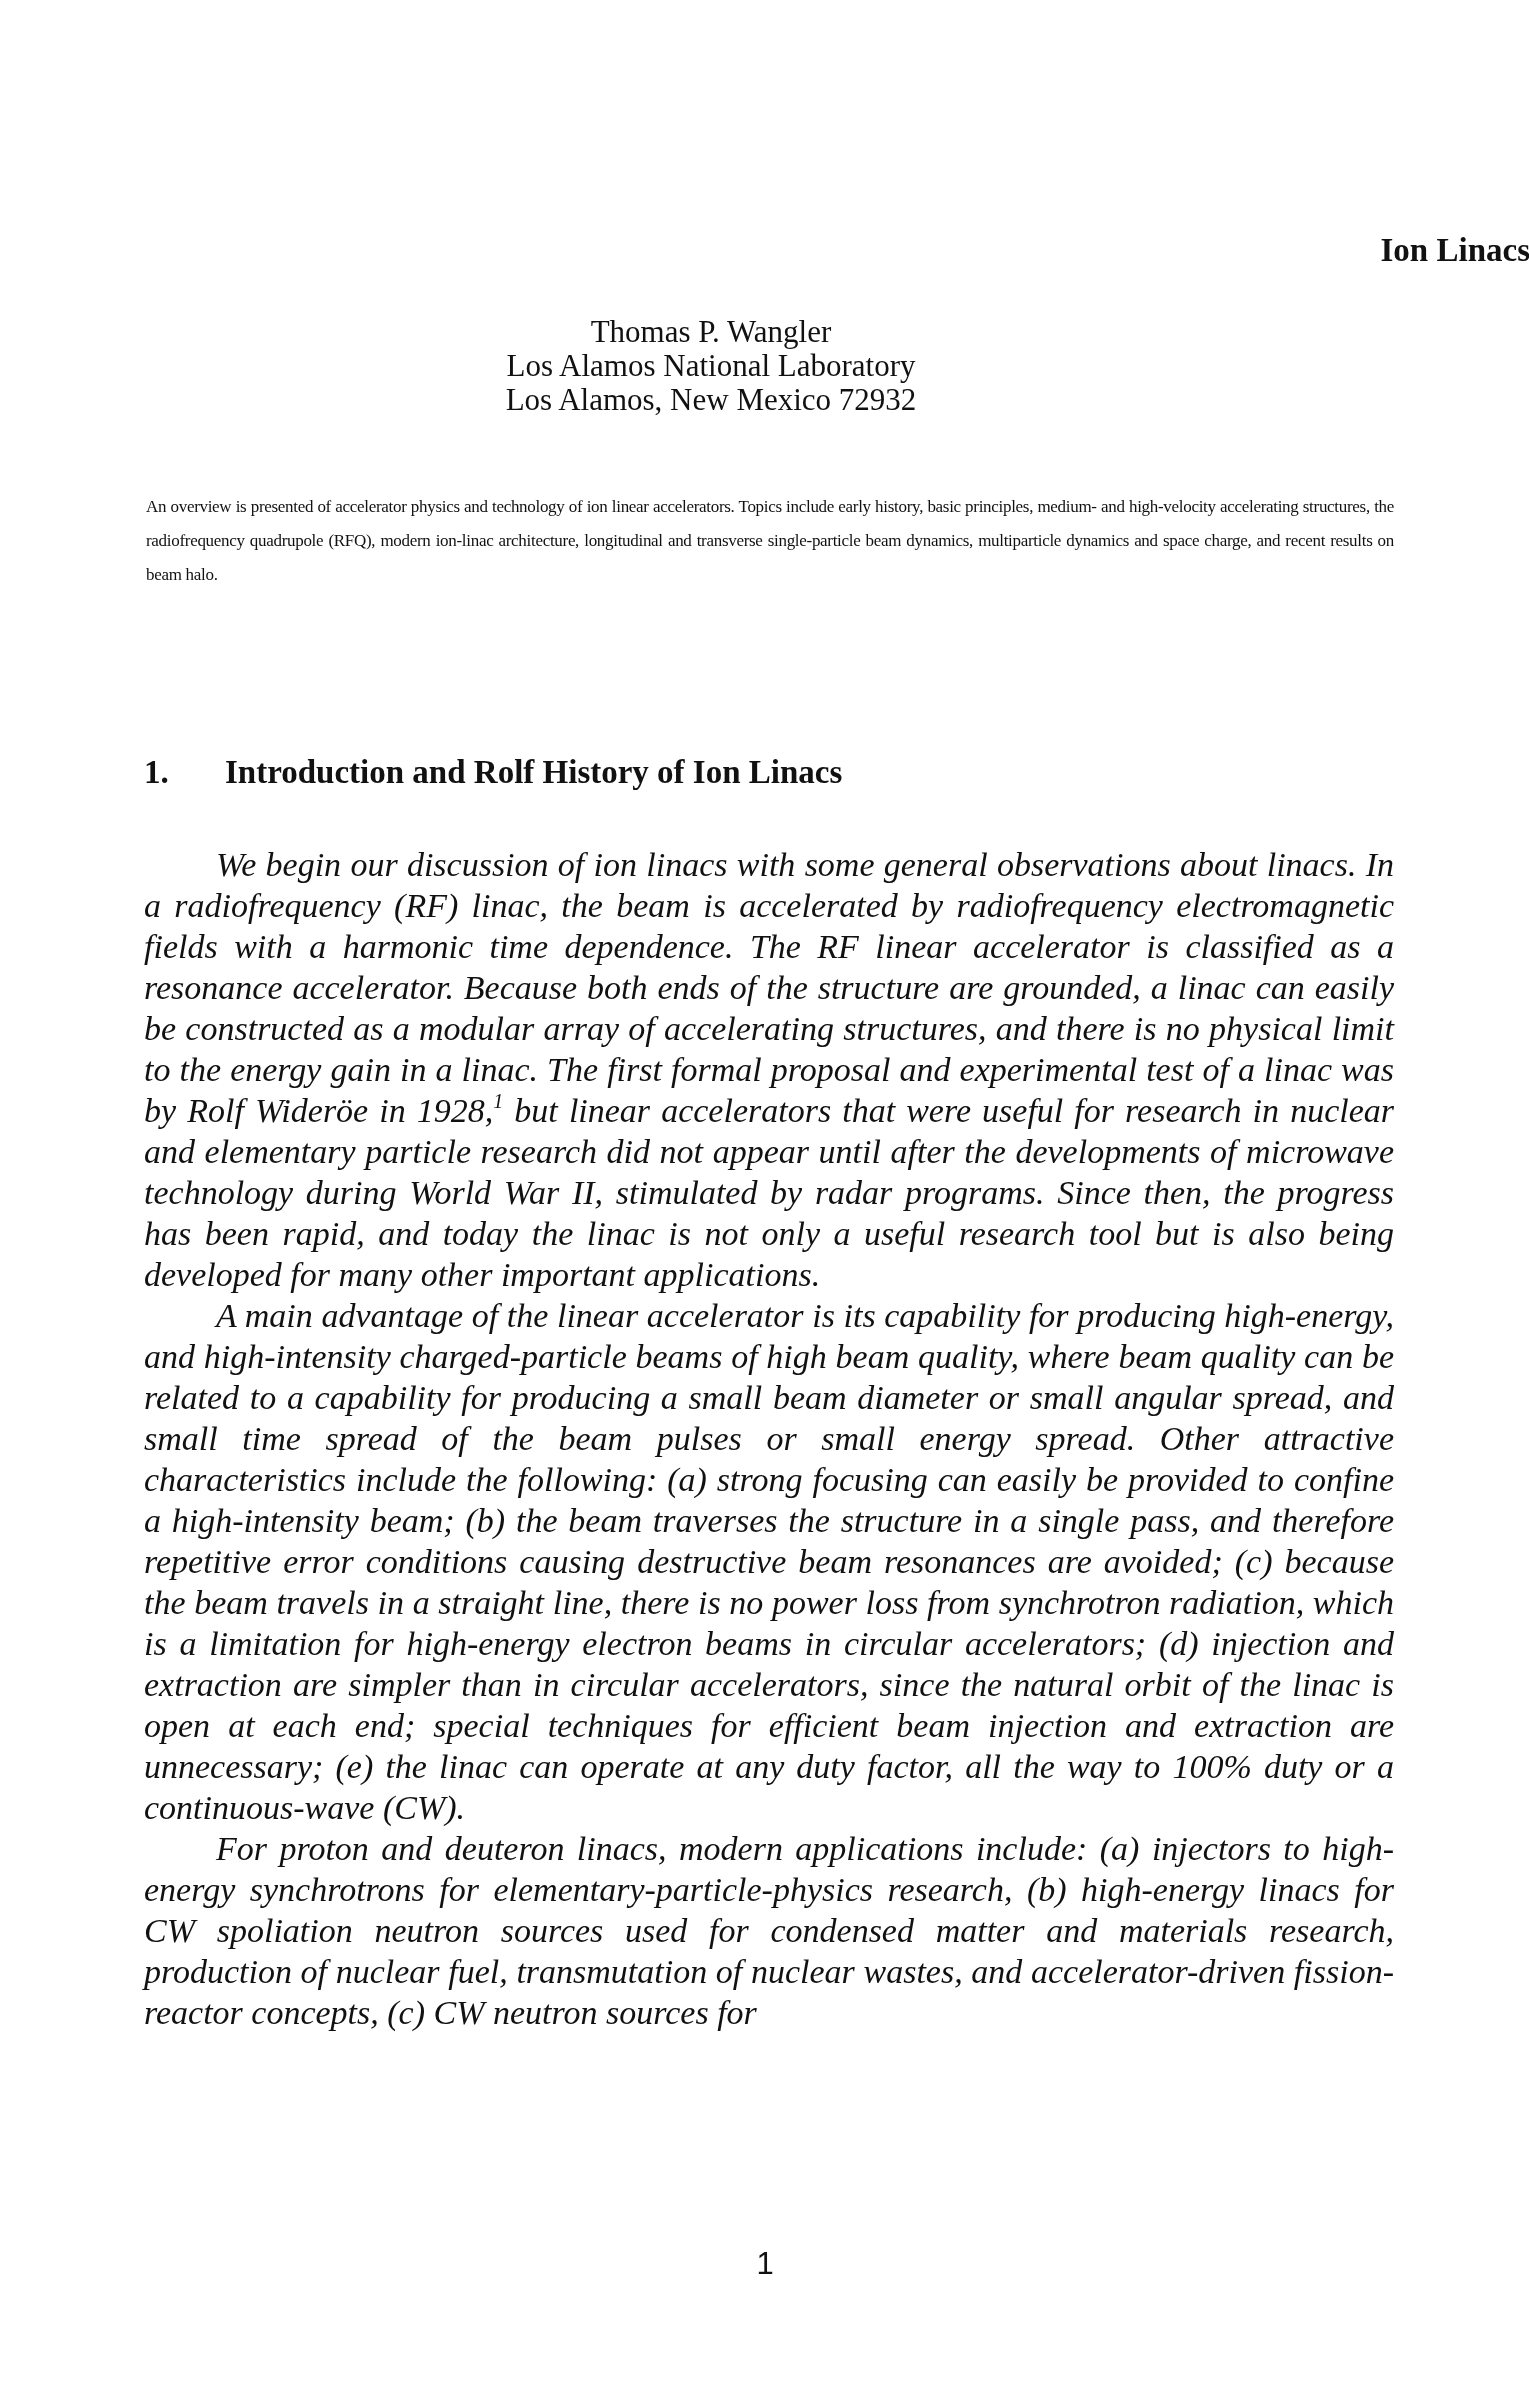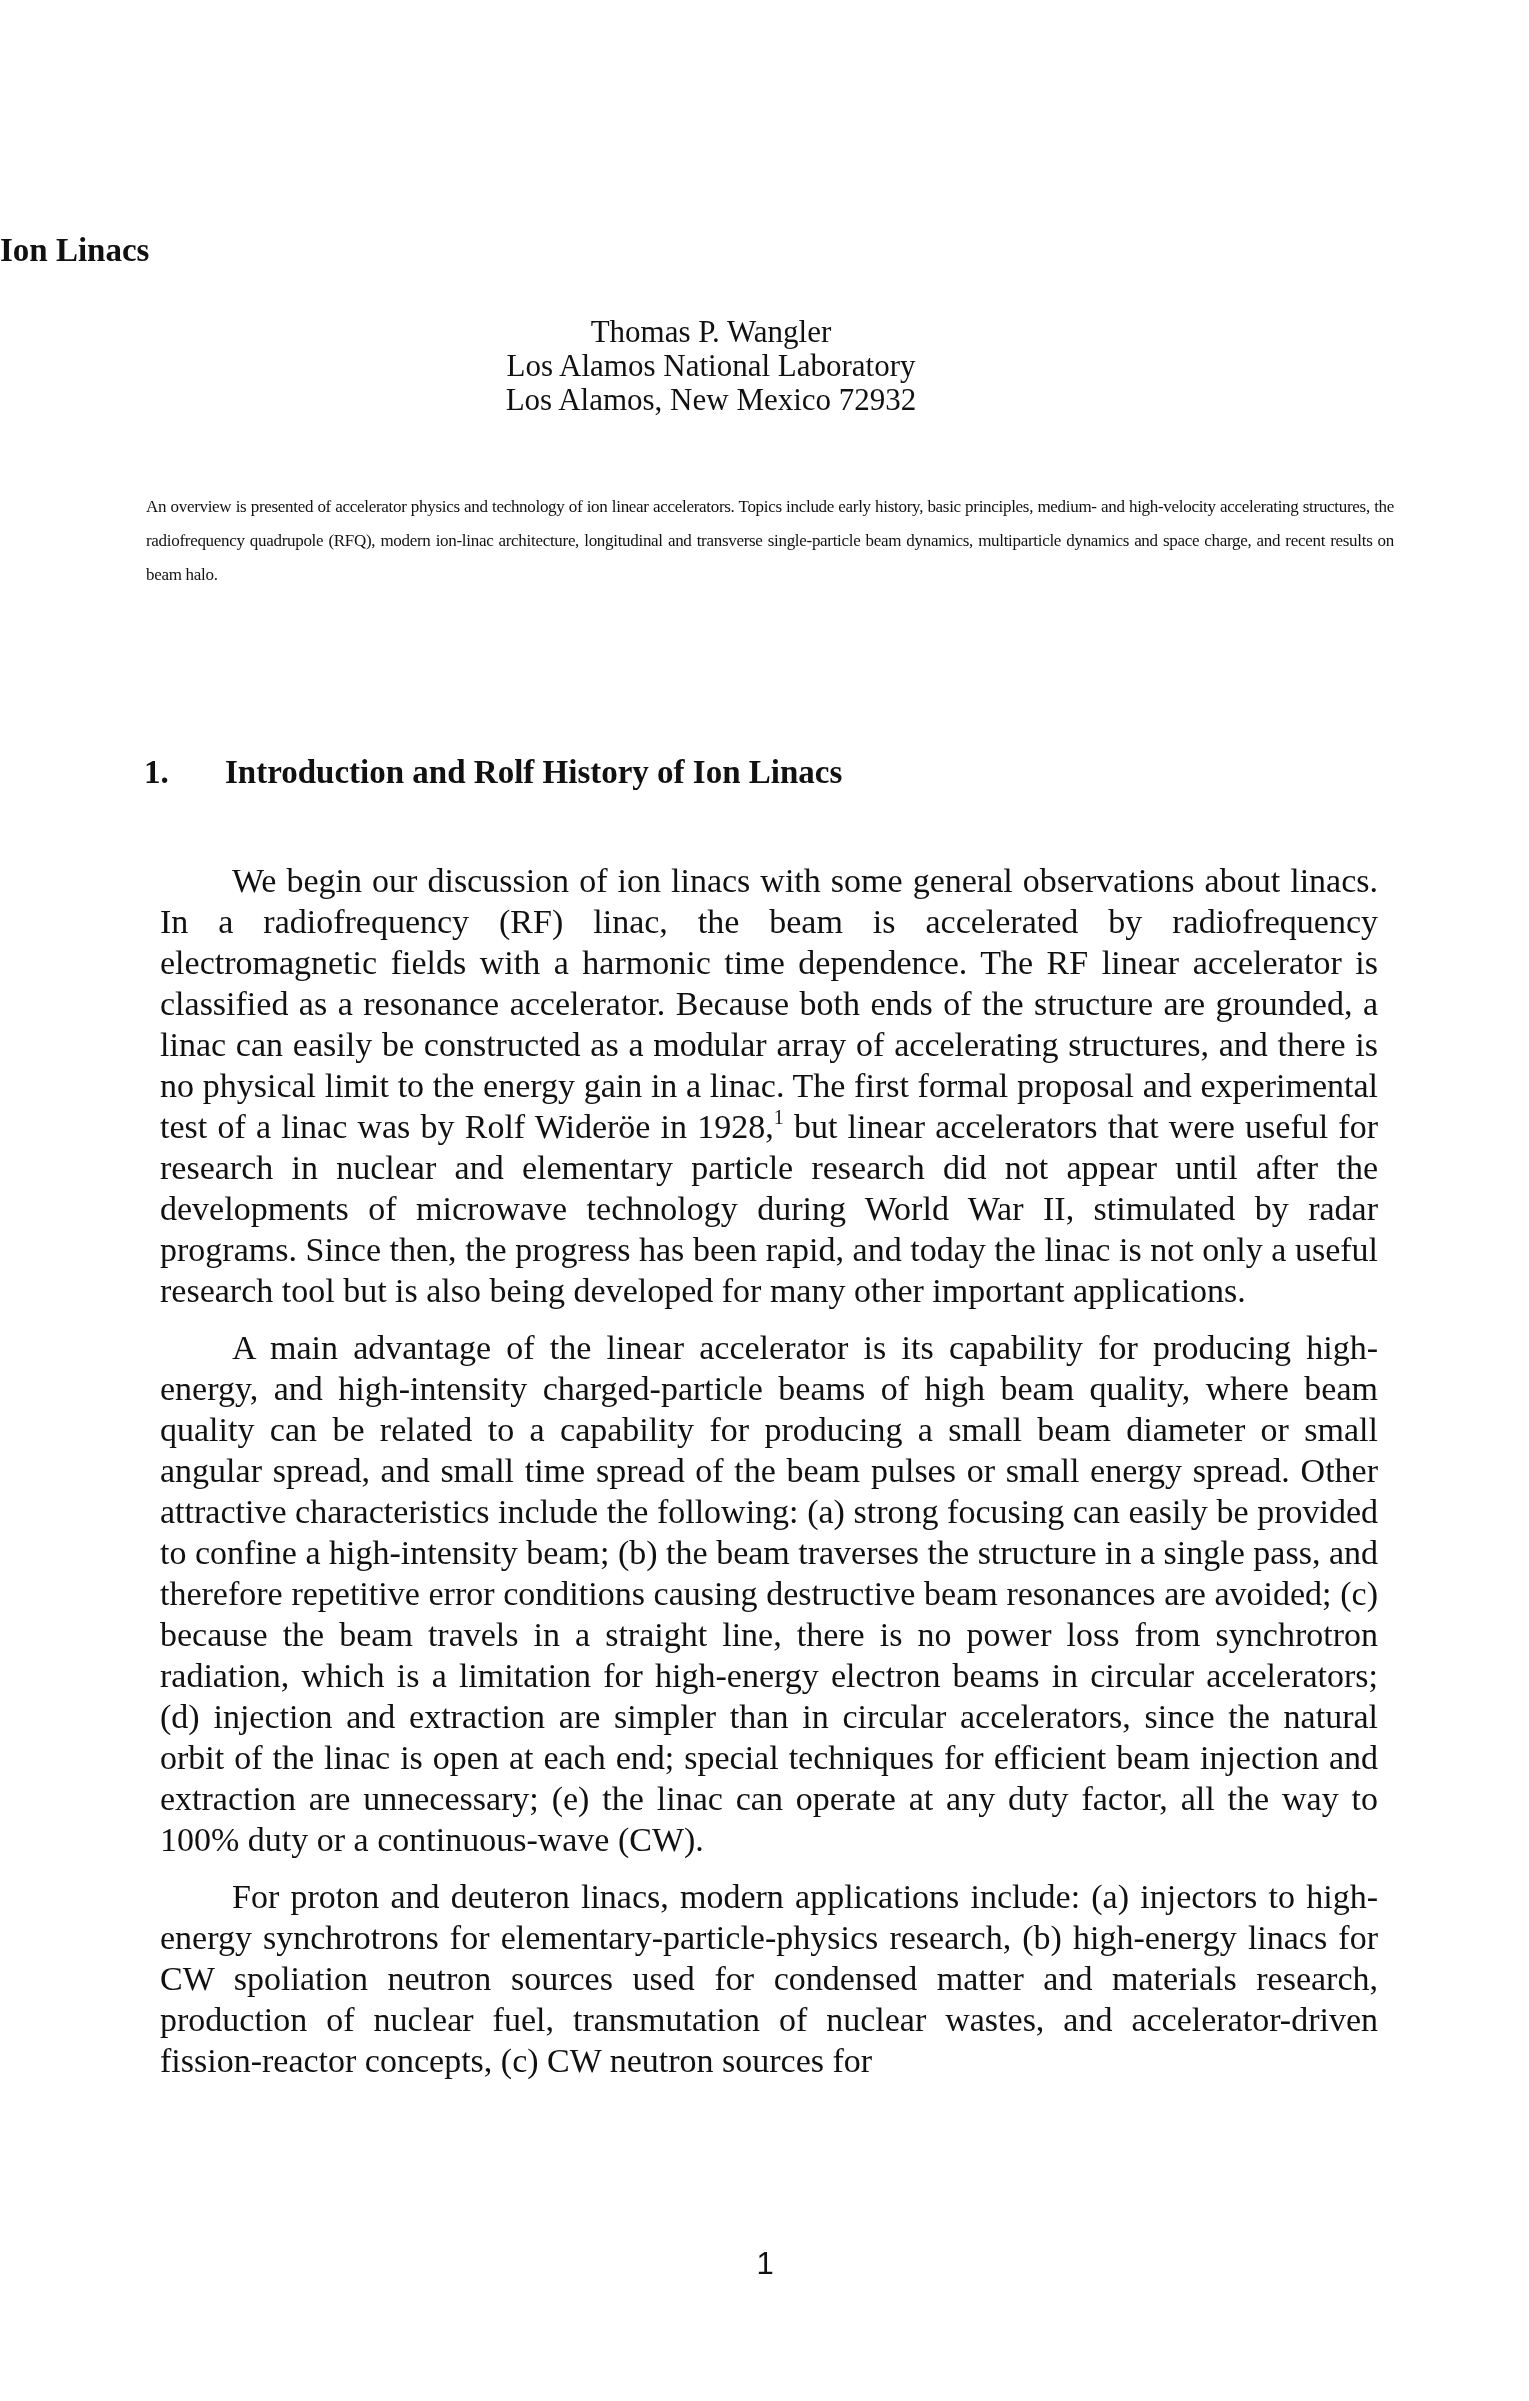--- a/index.html
+++ b/index.html
@@ -1,29 +1,29 @@
 <!DOCTYPE html>
 <html style="font-size:14.4px"><head>
 <meta charset="utf-8">
 <style>
   html, body { margin: 0; padding: 0; background: #ffffff; }
   body { width: 1530px; height: 2401px; position: relative; overflow: hidden;
          font-family: "Liberation Serif", "DejaVu Serif", serif; color: #111; }
-  .title { position: absolute; top: 232px; left: 0; width: 1530px; text-align: left;
+  .title { position: absolute; top: 232px; left: 0; width: 1530px; text-align: right;
            font-weight: bold; font-size: 33px; }
   .affil { position: absolute; top: 315px; left: 0; width: 1422px; text-align: center;
            font-size: 31px; line-height: 34px; }
   .abstract { position: absolute; top: 490px; left: 146px; width: 1248px;
               font-size: 17px; line-height: 34px; text-align: justify; letter-spacing: -0.3px; }
   .heading { position: absolute; top: 754px; left: 144px; font-weight: bold; font-size: 33px;
              display: flex; }
   .heading .num { width: 81px; }
   .body { position: absolute; top: 844px; left: 144px; width: 1250px;
           font-size: 34px; line-height: 41px; text-align: justify; }
-  .body p { margin: 16px; text-indent: 72px; }
+  .body p { margin: 0; text-indent: 72px; font-style: italic; }
   sup { font-size: 20px; line-height: 0; vertical-align: 14.4px; }
   .pagenum { position: absolute; top: 2246px; left: 0; width: 1530px; text-align: center;
              font-family: "Liberation Sans", "DejaVu Sans", sans-serif; font-size: 31px; }
 </style>
 </head>
 <body>
 
 <div class="title">Ion Linacs</div>
 
 <div class="affil">

